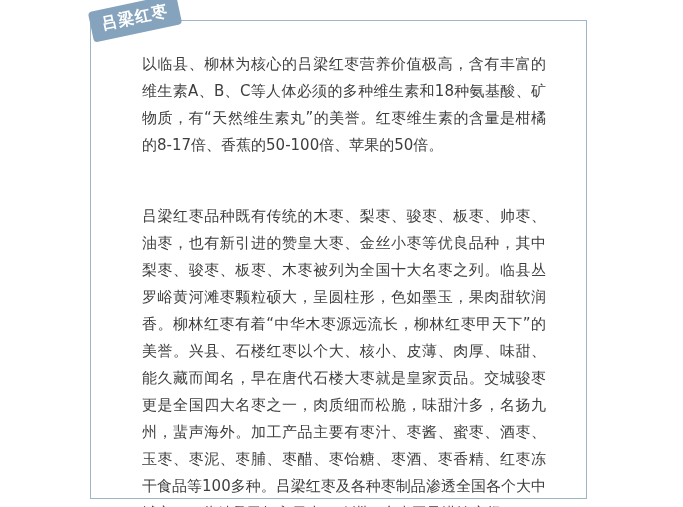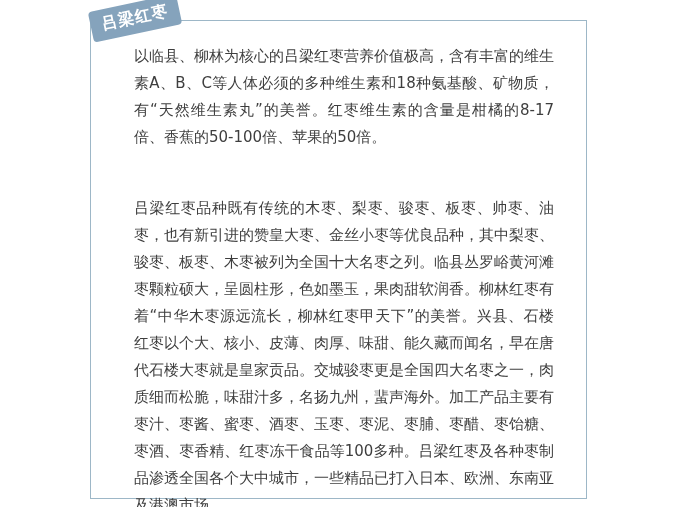--- a/index.html
+++ b/index.html
@@ -28,21 +28,21 @@
   .panel-content {
     padding: 18px 28px 0 39px;
     font-size: 15px;
     line-height: 27px;
     color: #3e3e3e;
     text-align: justify;
     text-justify: inter-ideograph;
     word-break: break-all;
   }
   .panel-content p {
-    margin: 4px;
+    margin: 12px;
   }
   .panel-content p + p {
     margin-top: 44px;
   }
   .section-tag {
     position: absolute;
     left: 91px;
     top: 12px;
     padding: 5px 11px;
     background: #85a3bc;

